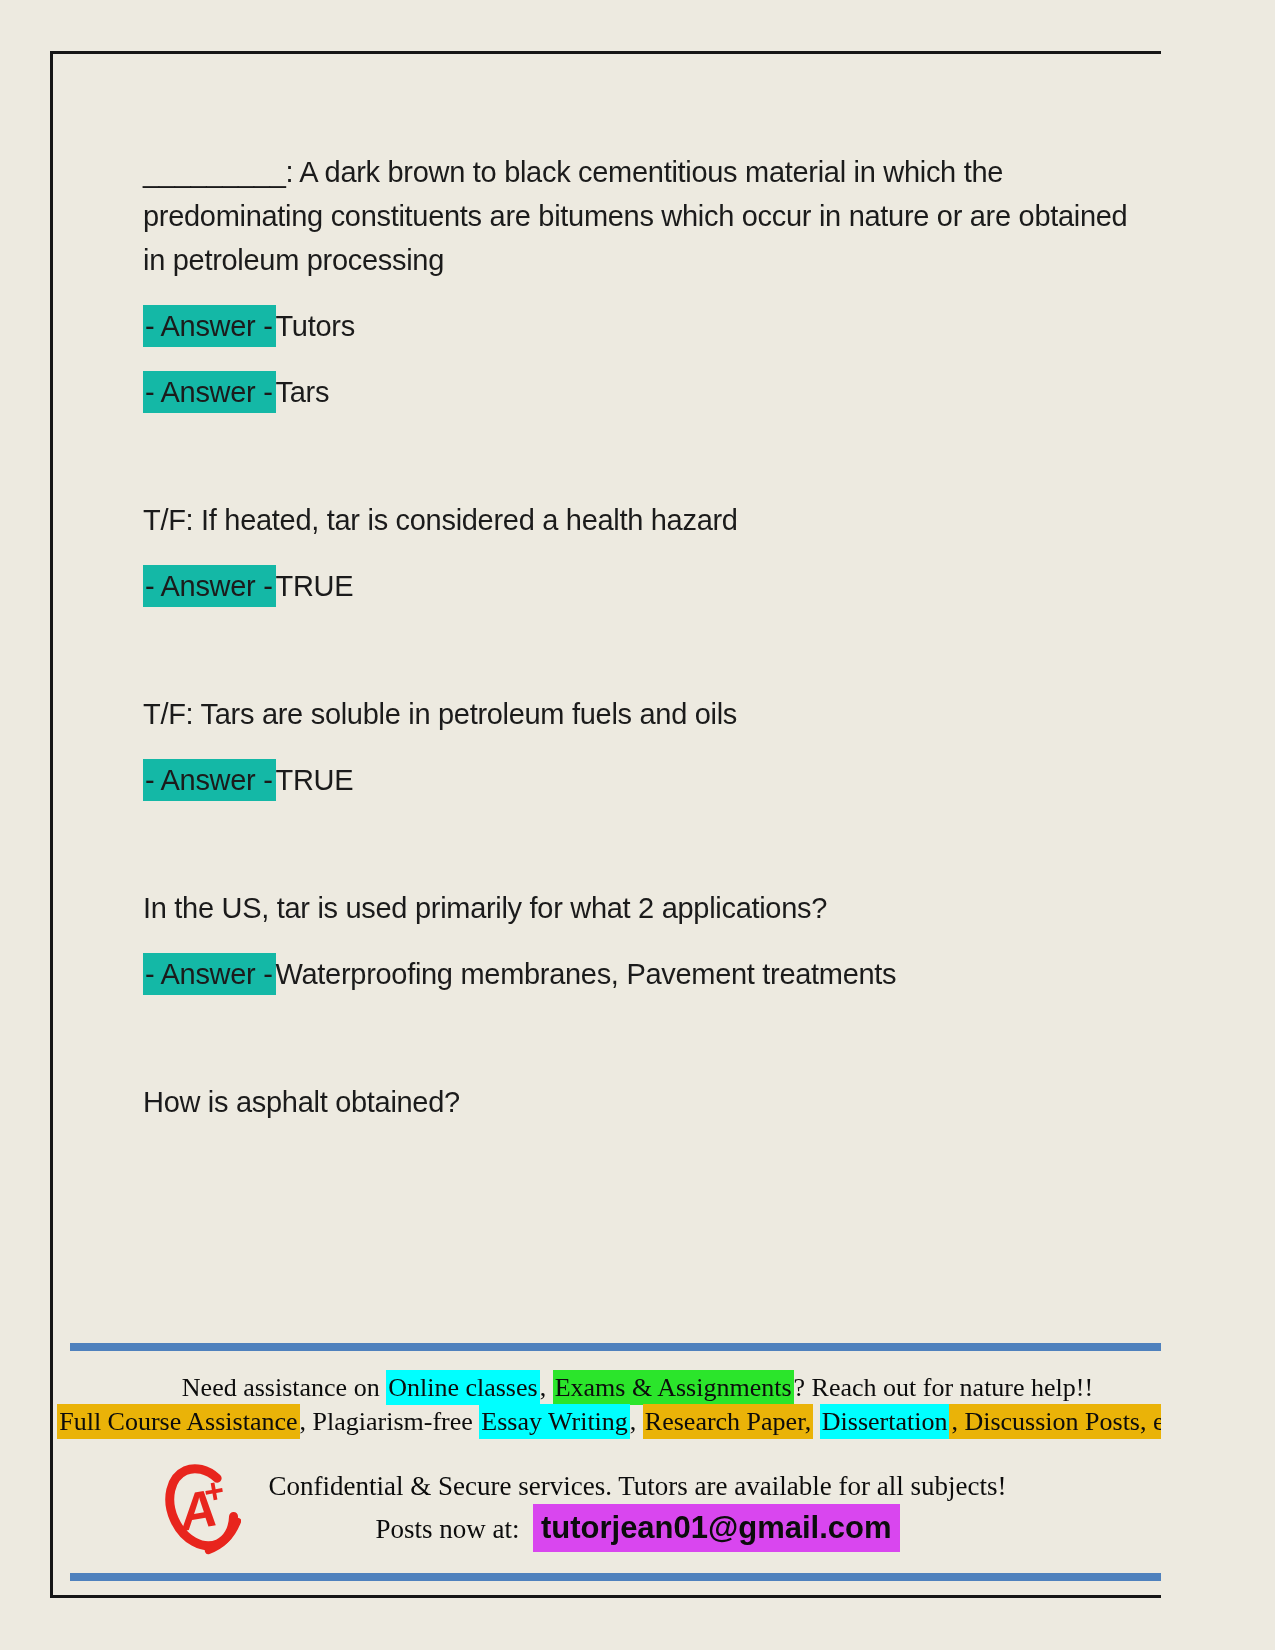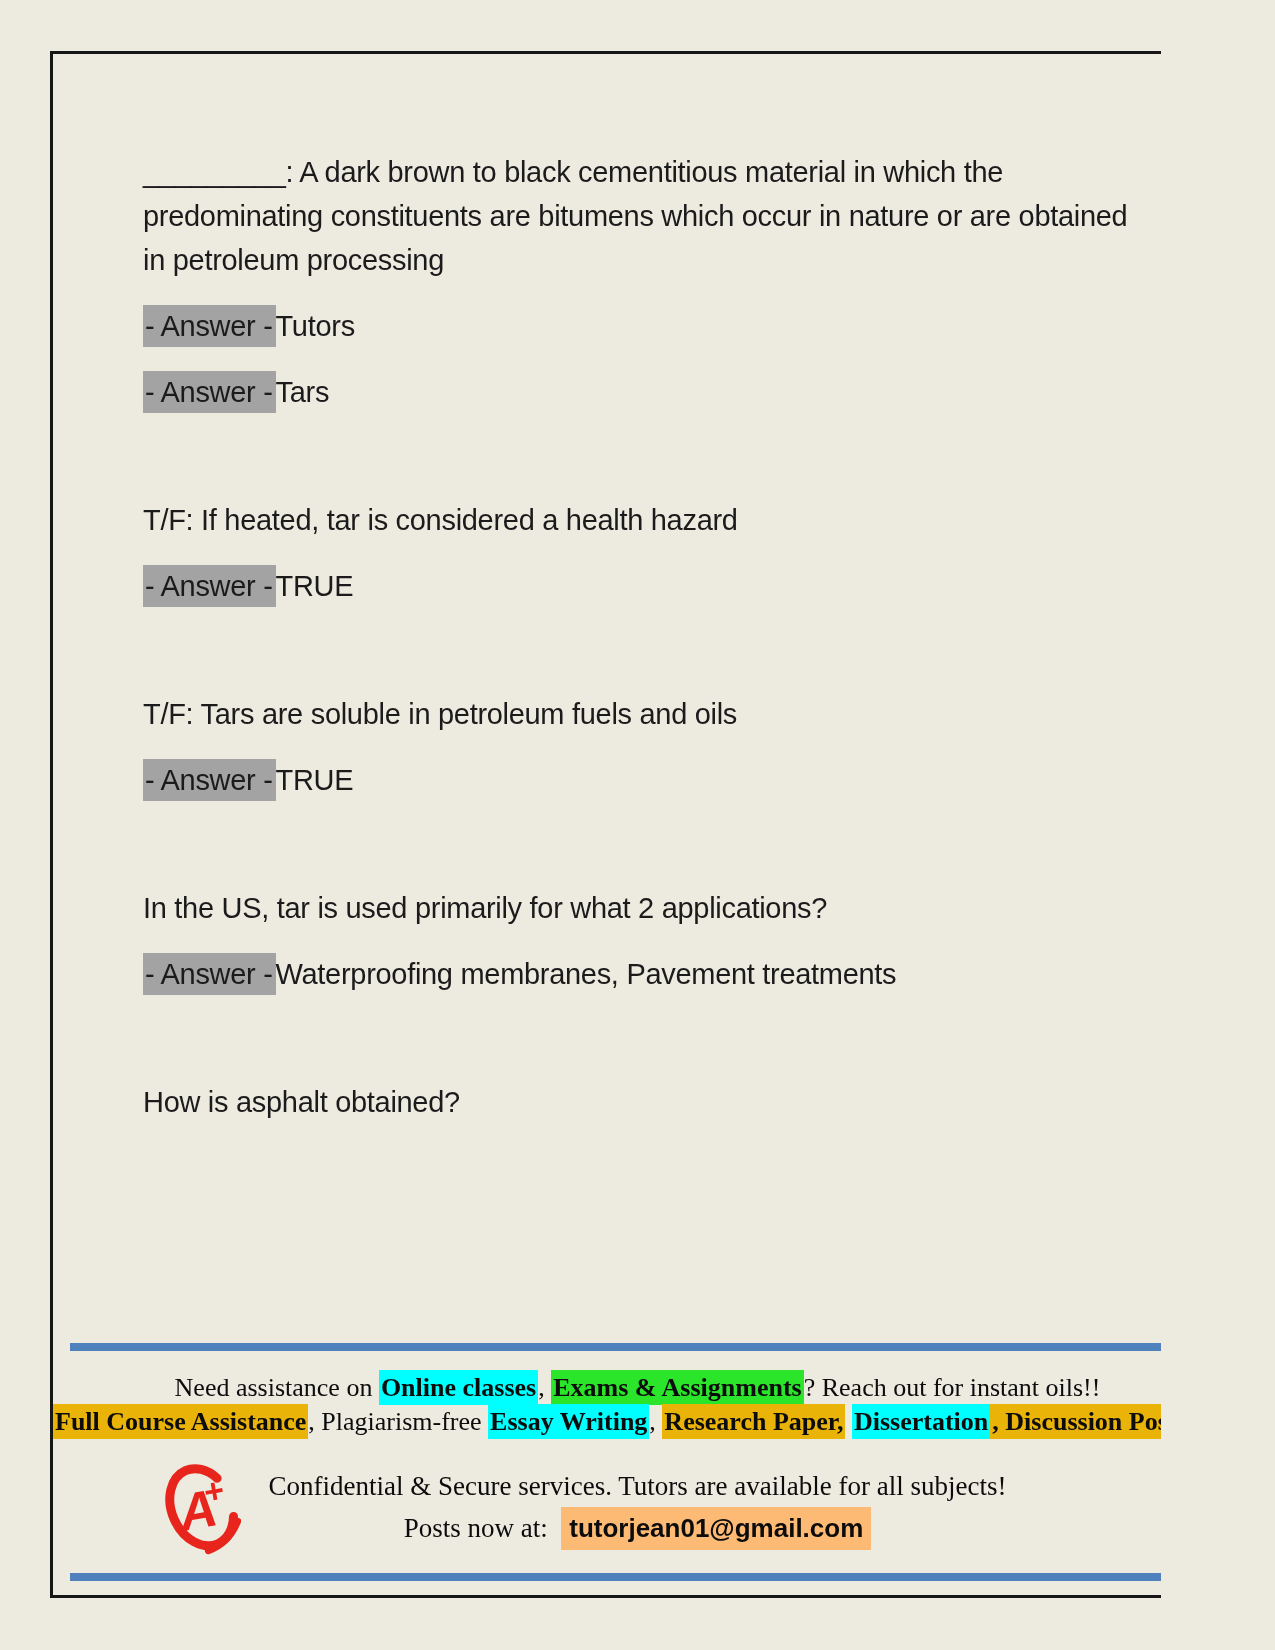--- a/index.html
+++ b/index.html
@@ -28,48 +28,48 @@
   .question.first{margin-top:0;}
   .answer{
     font-size:29px;line-height:44px;
     letter-spacing:-0.3px;
     margin:22px 0 0 0;
   }
   .hl-yellow{background:#eab308;}
   .hl-cyan{background:#00ffff;}
   .hl-green{background:#2be52b;}
   .answer-label{
-    background:#a3a3a3;
+    background:#14b8a6;
     padding:5px 3px 5px 2px;
   }
   .rule{
     position:absolute;left:17px;width:1137px;height:8px;
     background:#4f81bd;
   }
   .rule-top{top:1289px;}
   .rule-bottom{top:1519px;}
   .ad-line{
     position:absolute;left:0;width:100%;
     text-align:center;white-space:nowrap;
     font-family:"Liberation Serif",serif;
     font-size:26px;line-height:34px;color:#0c0c0c;
   }
   .ad-line1{top:1317px;}
   .ad-line2{top:1351px;}
-  .ad-line .hl-yellow,.ad-line .hl-cyan,.ad-line .hl-green{padding:3px 2px;font-weight:bold;}
+  .ad-line .hl-yellow,.ad-line .hl-cyan,.ad-line .hl-green{padding:3px 2px;}
   .footer-brand-text{
     position:absolute;left:0;width:100%;text-align:center;
     font-family:"Liberation Serif",serif;color:#0c0c0c;
   }
   .confidential-line{top:1414px;font-size:27px;line-height:36px;white-space:nowrap;}
   .email-line{top:1452px;font-size:27px;line-height:44px;white-space:nowrap;}
   .email-address{
     font-family:"Liberation Sans",sans-serif;
-    font-weight:bold;font-size:26px;
-    background:#fdba74;
+    font-weight:bold;font-size:31px;
+    background:#d946ef;
     padding:6px 8px 7px 8px;
   }
   .aplus-logo{
     position:absolute;left:112px;top:1405px;
     width:76px;height:100px;
   }
 </style>
 </head>
 <body>
 
@@ -90,21 +90,21 @@
       <p class="answer"><span class="answer-label">- Answer -</span><span>TRUE</span></p>
 
       <p class="question">In the US, tar is used primarily for what 2 applications?</p>
       <p class="answer"><span class="answer-label">- Answer -</span><span>Waterproofing membranes, Pavement treatments</span></p>
 
       <p class="question">How is asphalt obtained?</p>
     </div>
 
     <div class="rule rule-top"></div>
 
-    <div class="ad-line ad-line1"><span>Need assistance on </span><span class="hl-cyan">Online classes</span><span>, </span><span class="hl-green">Exams &amp; Assignments</span><span>? Reach out for instant oils!!</span></div>
+    <div class="ad-line ad-line1"><span>Need assistance on </span><span class="hl-cyan">Online classes</span><span>, </span><span class="hl-green">Exams &amp; Assignments</span><span>? Reach out for nature help!!</span></div>
 
     <div class="ad-line ad-line2"><span class="hl-yellow">Full Course Assistance</span><span>, Plagiarism-free </span><span class="hl-cyan">Essay Writing</span><span>, </span><span class="hl-yellow">Research Paper,</span><span> </span><span class="hl-cyan">Dissertation</span><span class="hl-yellow">, Discussion Posts, etc….</span></div>
 
     <svg class="aplus-logo" viewBox="0 0 76 100" aria-hidden="true">
       <g transform="rotate(-10 38 50)">
         <ellipse cx="37" cy="48" rx="30" ry="40" fill="none" stroke="#e8251d" stroke-width="9" stroke-linecap="round" stroke-dasharray="178 44" stroke-dashoffset="-22" transform="rotate(-14 37 48)"></ellipse>
         <path d="M 36 92 Q 58 88 70 68" fill="none" stroke="#e8251d" stroke-width="7" stroke-linecap="round"></path>
         <text x="14" y="68" font-family="Liberation Sans, sans-serif" font-size="52" font-weight="bold" font-style="italic" fill="#e8251d">A</text>
         <text x="42" y="46" font-family="Liberation Sans, sans-serif" font-size="34" font-weight="bold" fill="#e8251d">+</text>
       </g>

